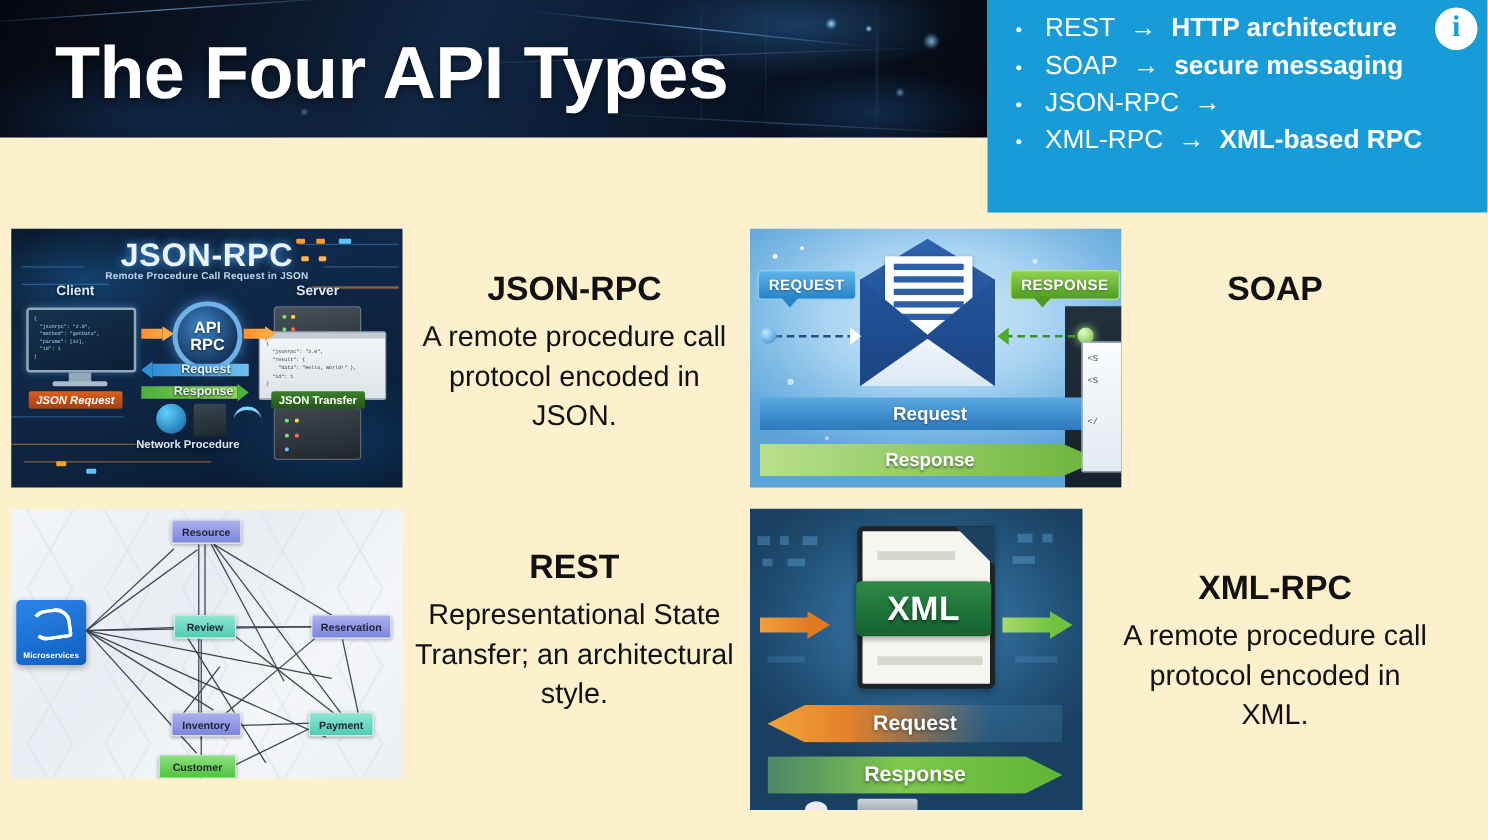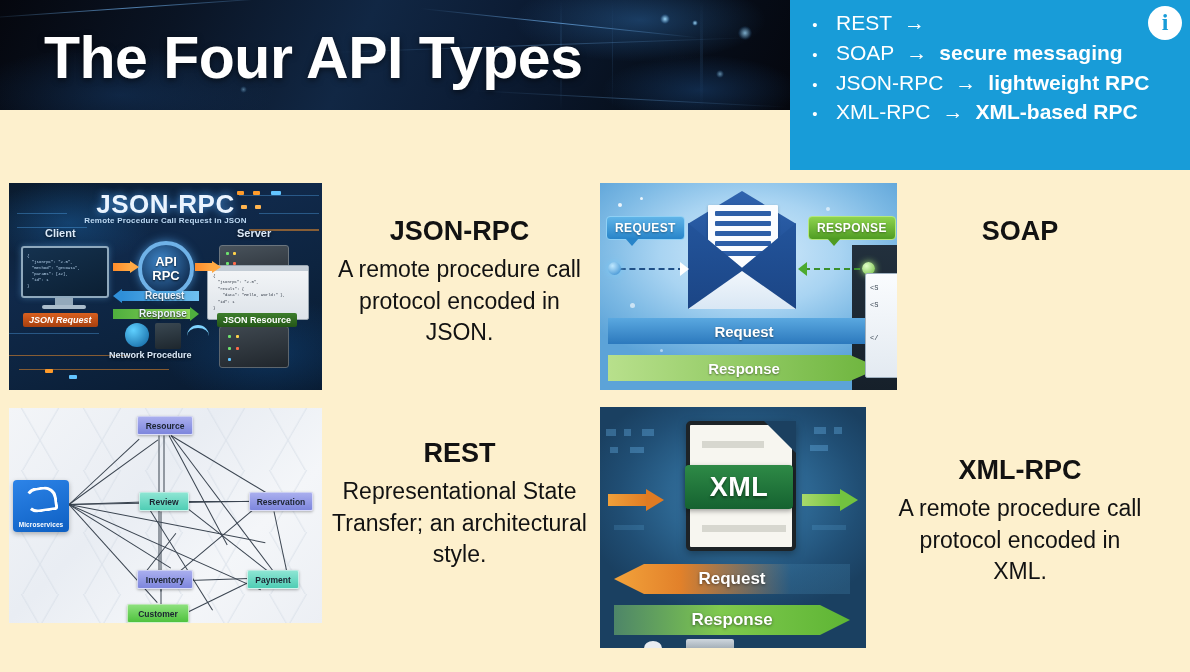--- a/index.html
+++ b/index.html
@@ -305,32 +305,32 @@
     <div class="dot" style="left:240px; top:86px; width:7px; height:7px; opacity:.45;"></div>
     <div id="title">The Four API Types</div>
   </div>
 
   <div id="remember">
     <ul>
       <li>
         <span class="bullet">•</span>
         <span class="lead">REST</span>
         <span class="arrow">→</span>
+        <span class="strong">HTTP architecture</span>
       </li>
       <li>
         <span class="bullet">•</span>
         <span class="lead">SOAP</span>
         <span class="arrow">→</span>
         <span class="strong">secure messaging</span>
       </li>
       <li>
         <span class="bullet">•</span>
         <span class="lead">JSON-RPC</span>
         <span class="arrow">→</span>
-        <span class="strong">lightweight RPC</span>
       </li>
       <li>
         <span class="bullet">•</span>
         <span class="lead">XML-RPC</span>
         <span class="arrow">→</span>
         <span class="strong">XML-based RPC</span>
       </li>
     </ul>
     <div id="info-icon">
       <span>i</span>
@@ -413,21 +413,21 @@
       <div class="head" style="left:0; border-right:9px solid #2f8fd8; border-top-width:7px; border-bottom-width:7px;"></div>
     </div>
     <div class="jr-arrow" style="left:104px; top:124px; width:86px; height:14px;">
       <div class="shaft" style="left:0; width:77px; height:10px; background:linear-gradient(90deg,#4fae3e,#8ed659);"></div>
       <div class="head" style="right:0; border-left:9px solid #4fae3e; border-top-width:7px; border-bottom-width:7px;"></div>
     </div>
     <div class="jr-reqresp" style="left:136px; top:107px;">Request</div>
     <div class="jr-reqresp" style="left:130px; top:125px;">Response</div>
 
     <div class="jr-badge" style="left:14px; top:130px; background:linear-gradient(180deg,#d9601f,#a8400f);font-style:italic;">JSON Request</div>
-    <div class="jr-badge" style="left:208px; top:130px; background:linear-gradient(180deg,#3d7f2c,#245618);">JSON Resource</div>
+    <div class="jr-badge" style="left:208px; top:130px; background:linear-gradient(180deg,#3d7f2c,#245618);">JSON Transfer</div>
 
     <div class="jr-net" style="left:116px; top:140px; width:24px; height:24px; background:radial-gradient(circle at 35% 30%, #5fd0ff, #0d5f9c);"></div>
     <div style="position:absolute; left:146px; top:140px; width:26px; height:26px; background:linear-gradient(170deg,#3a4852,#1d262d); border-radius:2px;"></div>
     <div style="position:absolute; left:178px; top:142px; width:22px; height:20px; border-top:3px solid #7fd4ff; border-radius:11px 11px 0 0;"></div>
     <div class="jr-label" style="left:100px; top:167px; font-size:9px;">Network Procedure</div>
   </div>
 
   <div class="block" style="left:332px; top:216px; width:255px;">
     <div class="heading">JSON-RPC</div>
     <div class="desc">A remote procedure call protocol encoded in JSON.</div>

